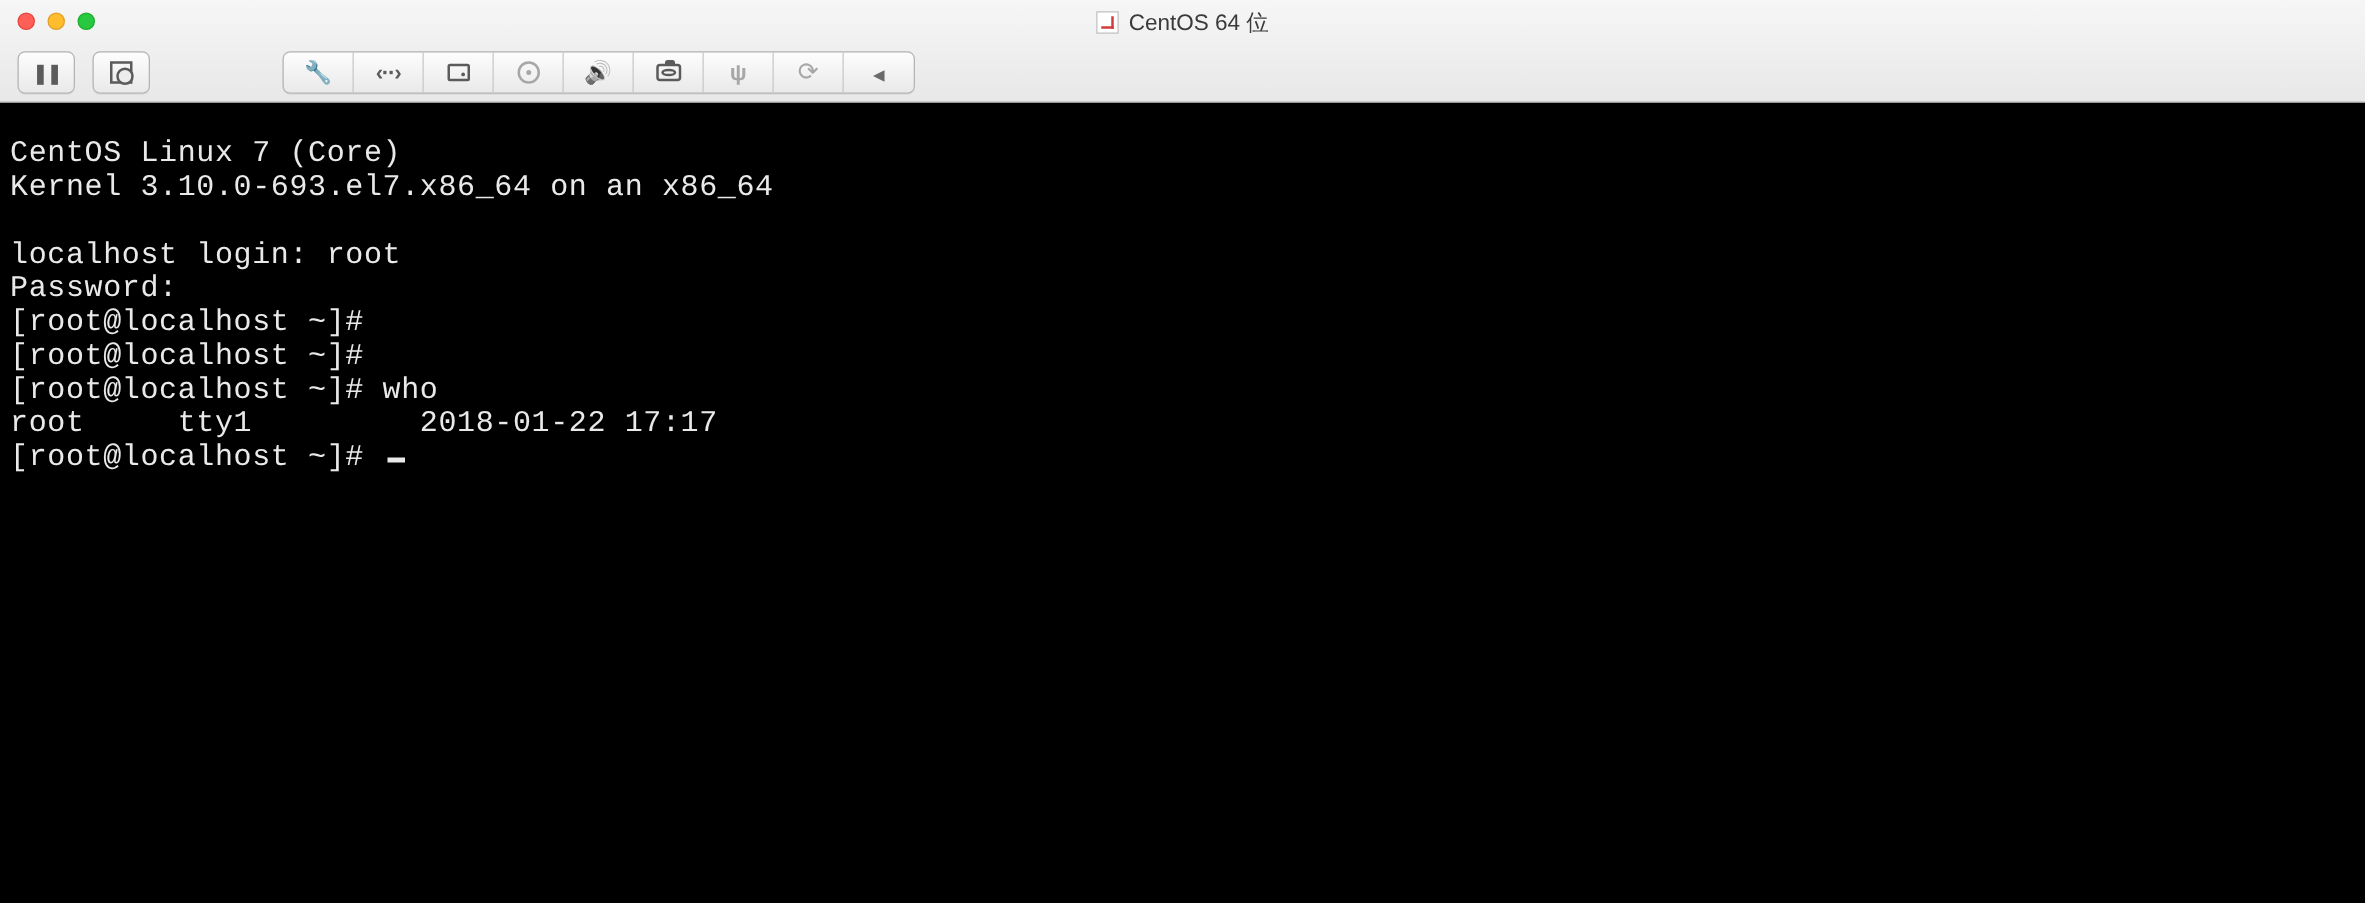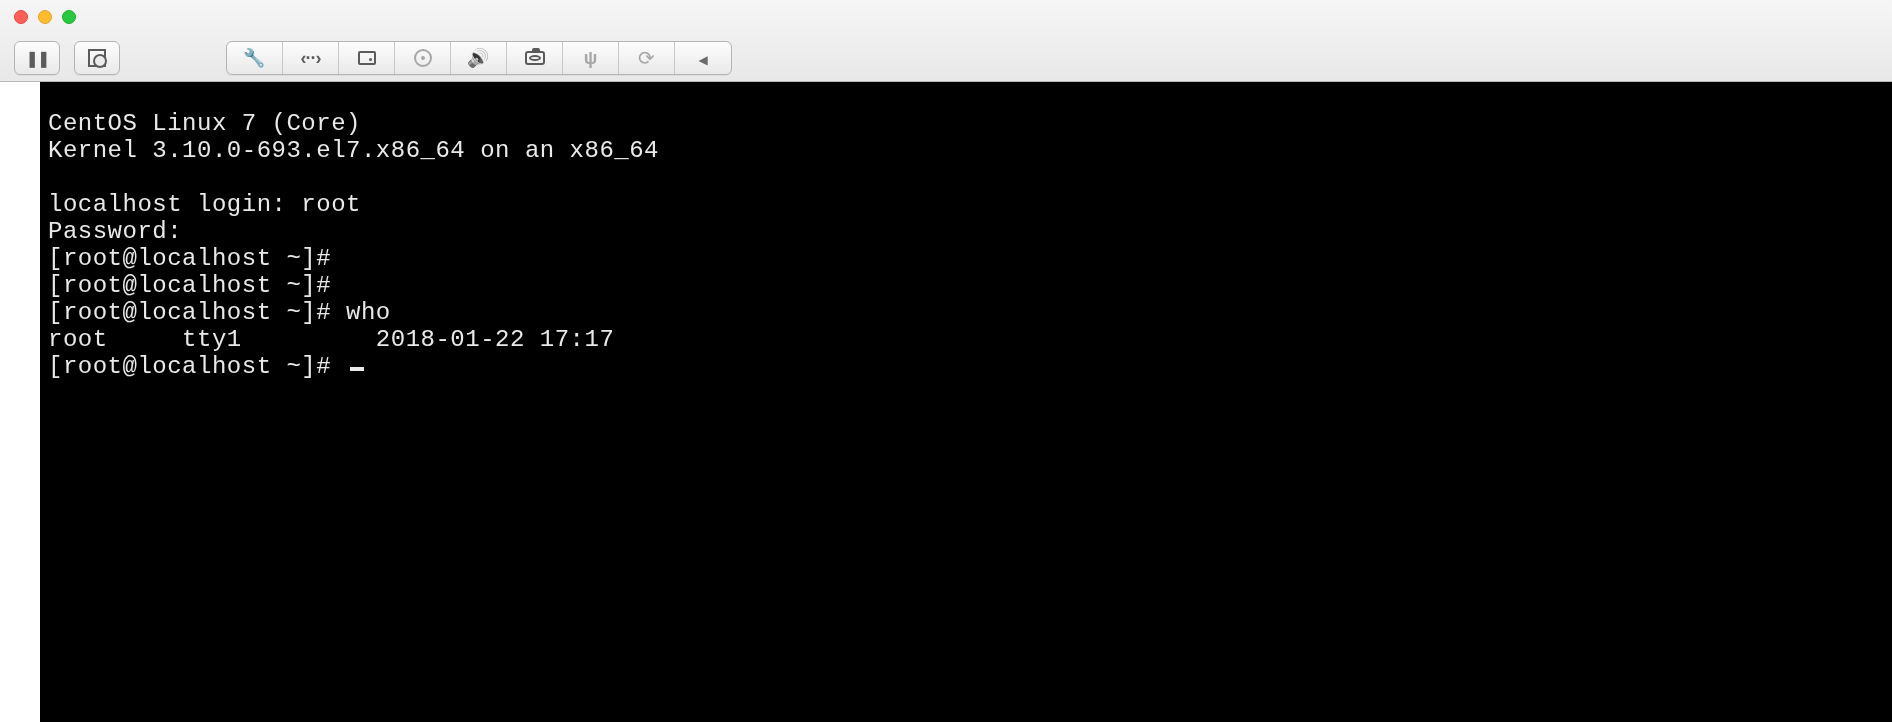--- a/index.html
+++ b/index.html
@@ -80,38 +80,41 @@
 
   
   .terminal {
     background:#000; color:#e9e9e9;
     height:calc(722px - 82px);
     padding:28px 8px 8px 8px;
     font-family:"Courier New", ui-monospace, Menlo, monospace;
     font-size:24px; line-height:27px;
     letter-spacing:0.5px;
     white-space:pre;
-    margin-left:40px;
   }
   .cursor {
     display:inline-block; width:14px; height:4px; background:#e9e9e9;
     vertical-align:baseline; margin-left:4px; transform:translateY(-2px);
   }
 </style>
 </head>
 <body>
 
 <div class="titlebar">
 
   <div class="traffic-lights">
     <span class="tl-close"></span>
     <span class="tl-min"></span>
     <span class="tl-zoom"></span>
   </div>
 
+  <div class="window-title">
+    <span class="app-icon"></span>
+    <span>CentOS 64 位</span>
+  </div>
 
   <div class="toolbar-row">
     <div class="pair">
       <div class="btn">
         <span class="ico i-pause"></span>
       </div>
       <div class="btn">
         <span class="i-snapshot"></span>
       </div>
     </div>

